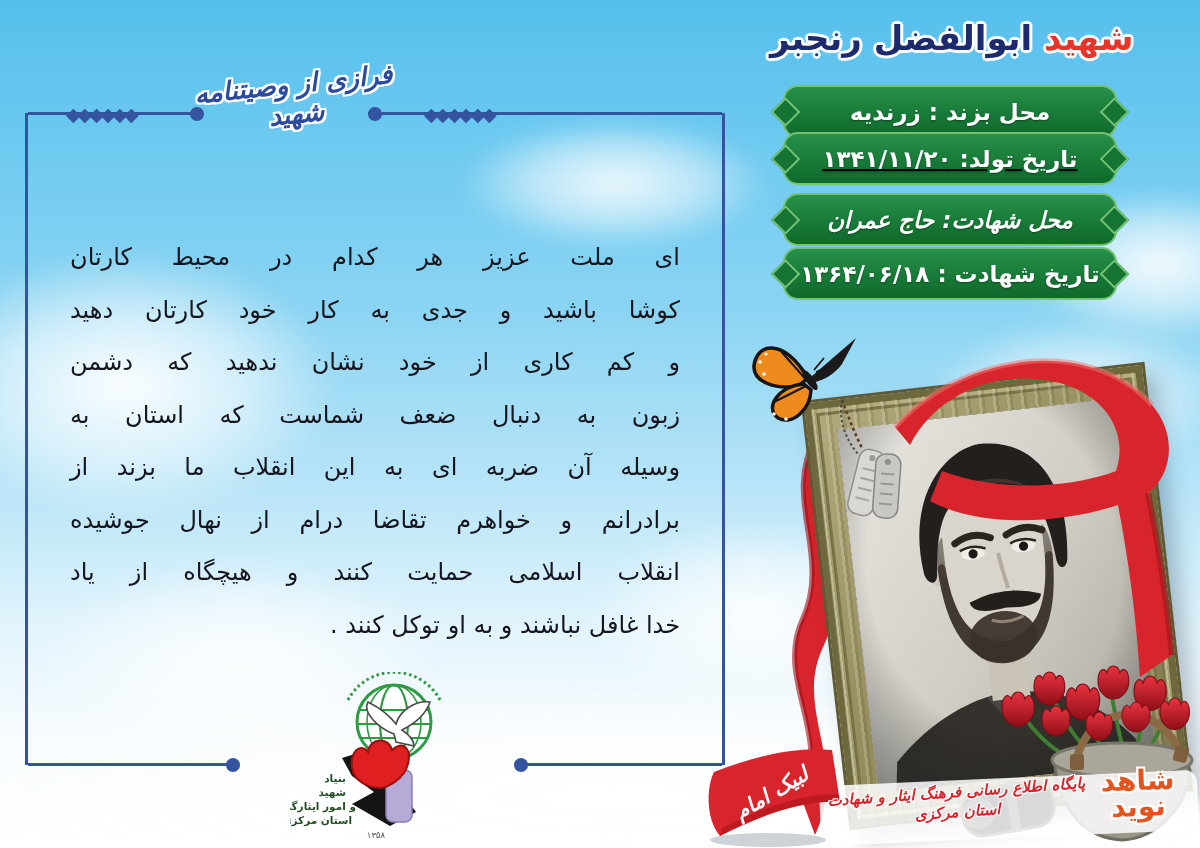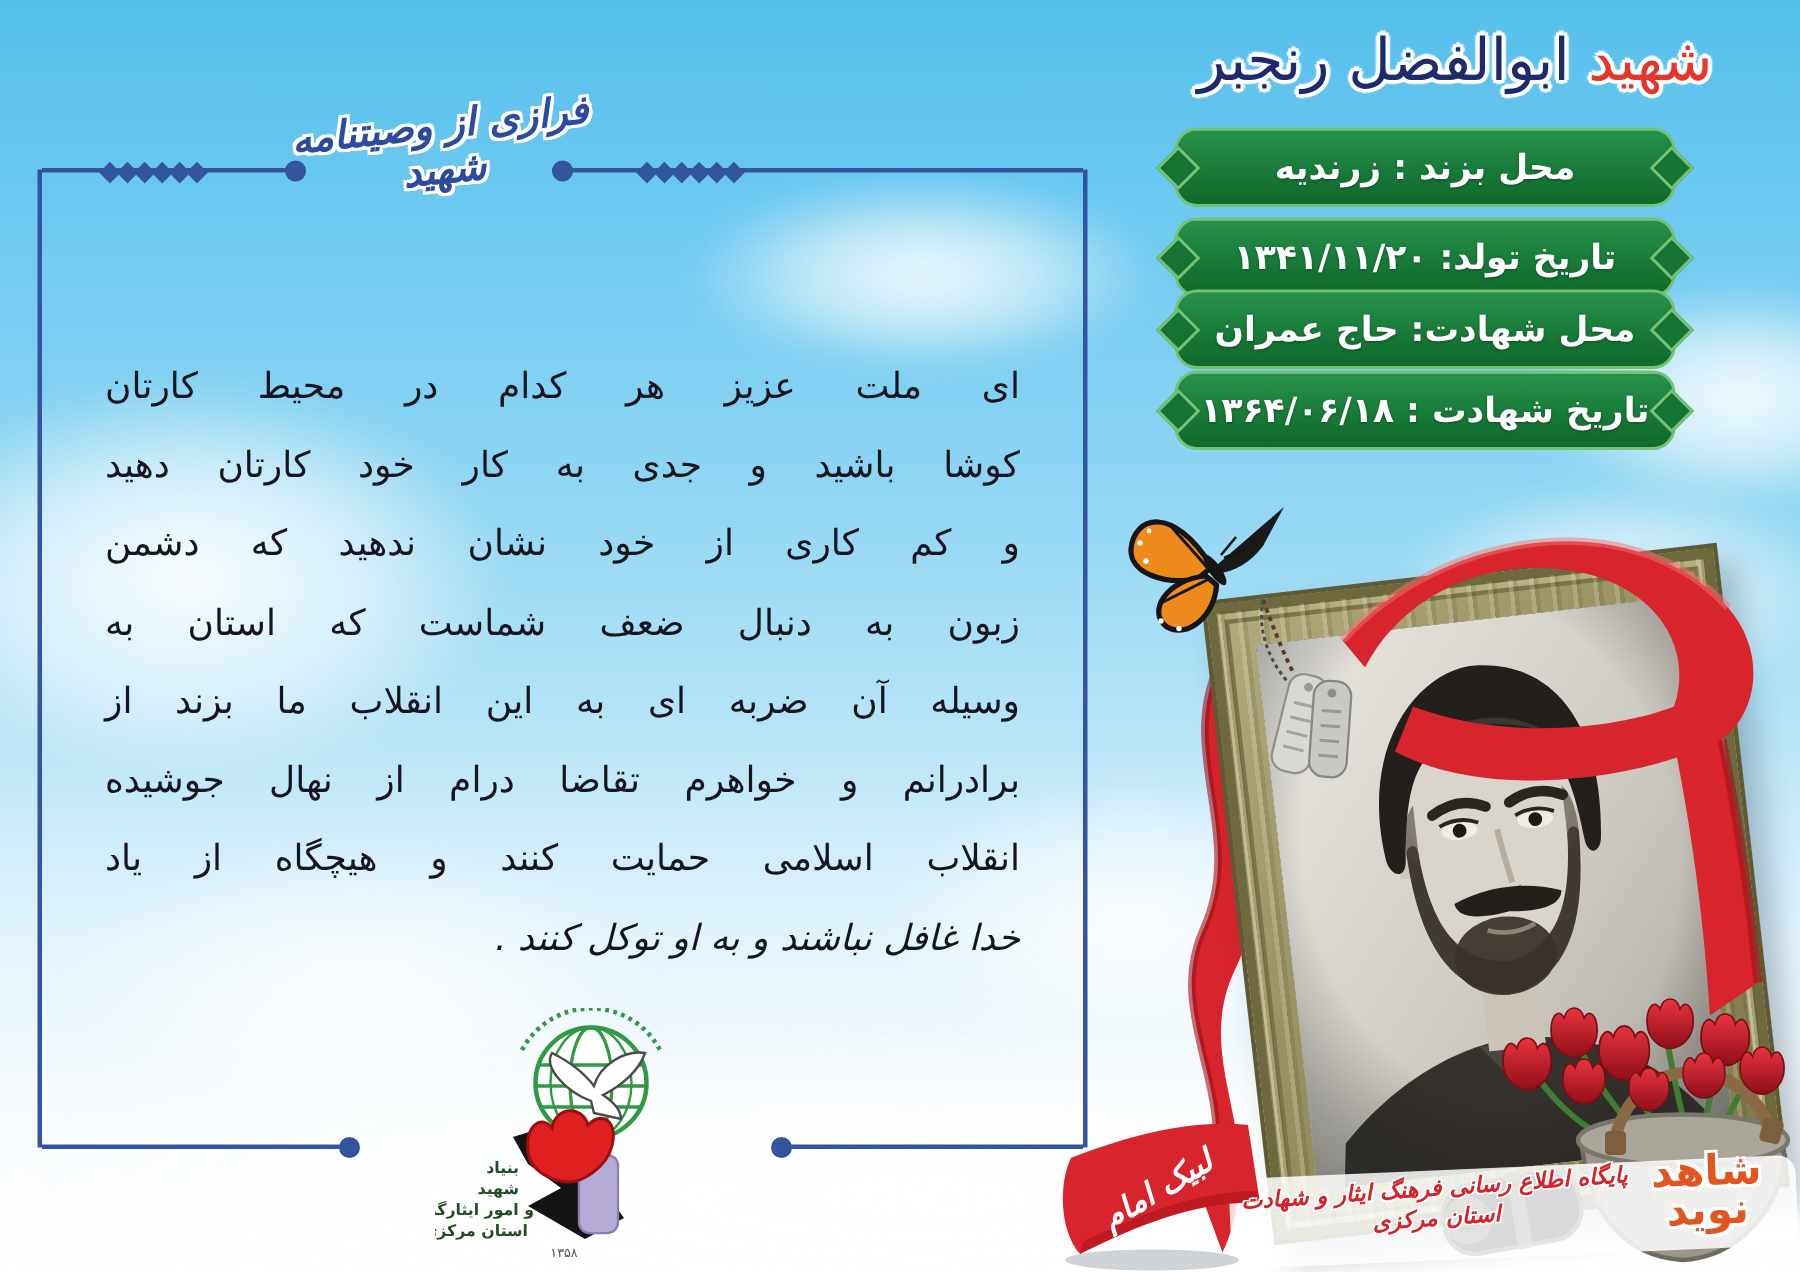--- a/index.html
+++ b/index.html
@@ -15,24 +15,24 @@
   .dot{position:absolute;width:14px;height:14px;border-radius:50%;background:#35549f;}
   .diamonds{position:absolute;color:#35549f;font-size:19px;letter-spacing:-3px;line-height:0;
     transform:translateY(1px);}
   .script-title{position:absolute;left:152px;top:-44px;width:230px;text-align:center;
     font-size:26px;font-weight:bold;font-style:italic;color:#2c4a9e;transform:rotate(-6deg);
     text-shadow:-2px -2px 0 #fff,2px -2px 0 #fff,-2px 2px 0 #fff,2px 2px 0 #fff,0 2px 0 #fff,2px 0 0 #fff,-2px 0 0 #fff,0 -2px 0 #fff;
     direction:rtl;z-index:3;}
   .will{position:absolute;left:42px;right:42px;top:118px;direction:rtl;}
   .will-line{font-size:24px;line-height:52.5px;color:#15151e;text-align:justify;text-align-last:justify;
     font-weight:500;}
-  .will-line.last{text-align-last:right;font-style:italic;}
-  
-  .title-row{position:absolute;left:770px;top:18px;width:400px;text-align:center;direction:rtl;
-    font-size:39px;font-weight:normal;z-index:2;white-space:nowrap;}
+  .will-line.last{text-align-last:right;}
+  
+  .title-row{position:absolute;left:770px;top:18px;width:400px;text-align:left;direction:rtl;
+    font-size:34px;font-weight:bold;z-index:2;white-space:nowrap;}
   .title-row .shahid{color:#e6362c;}
   .title-row .name{color:#1d2a6b;}
   .title-row span{text-shadow:-2px -2px 0 #fff,2px -2px 0 #fff,-2px 2px 0 #fff,2px 2px 0 #fff,0 3px 1px #fff,3px 0 1px #fff,-3px 0 1px #fff,0 -3px 1px #fff;}
   .band{position:absolute;left:783px;width:334px;height:53px;z-index:2;
     background:linear-gradient(180deg,#27914a 0%,#157434 70%,#0f6a2d 100%);
     border:2px solid #74c274;border-radius:15px;box-sizing:border-box;
     display:flex;align-items:center;justify-content:center;}
   .band::before,.band::after{content:"";position:absolute;top:50%;width:17px;height:17px;
     background:#157434;border:2px solid #74c274;transform:translateY(-50%) rotate(45deg);z-index:-1;}
   .band::before{left:-10px;}
@@ -112,24 +112,24 @@
   </div>
 
   <div class="title-row">
     <span class="shahid">شهید</span>
     <span class="name">ابوالفضل رنجبر</span>
   </div>
 
   <div class="band" style="top:85px;">
     <span class="band-text">محل بزند : زرندیه</span>
   </div>
-  <div class="band" style="top:145px;">
+  <div class="band" style="top:132px;text-decoration:underline;">
     <span class="band-text">تاریخ تولد: ۱۳۴۱/۱۱/۲۰</span>
   </div>
-  <div class="band" style="top:193px;">
+  <div class="band" style="top:193px;font-style:italic;">
     <span class="band-text">محل شهادت: حاج عمران</span>
   </div>
   <div class="band" style="top:247px;justify-content:center;">
     <span class="band-text">تاریخ شهادت : ۱۳۶۴/۰۶/۱۸</span>
   </div>
 
   <svg class="overlay ribbon-back" viewBox="0 0 480 520">
     <path d="M95,108 C62,170 112,225 82,290 C55,350 112,405 82,470 L95,505 C130,430 72,380 104,315 C132,258 78,205 112,140 Z" fill="#d8242c"></path>
     <path d="M95,108 C62,170 112,225 82,290 C55,350 112,405 82,470" fill="none" stroke="#9e1018" stroke-width="5" opacity=".6"></path>
   </svg>

